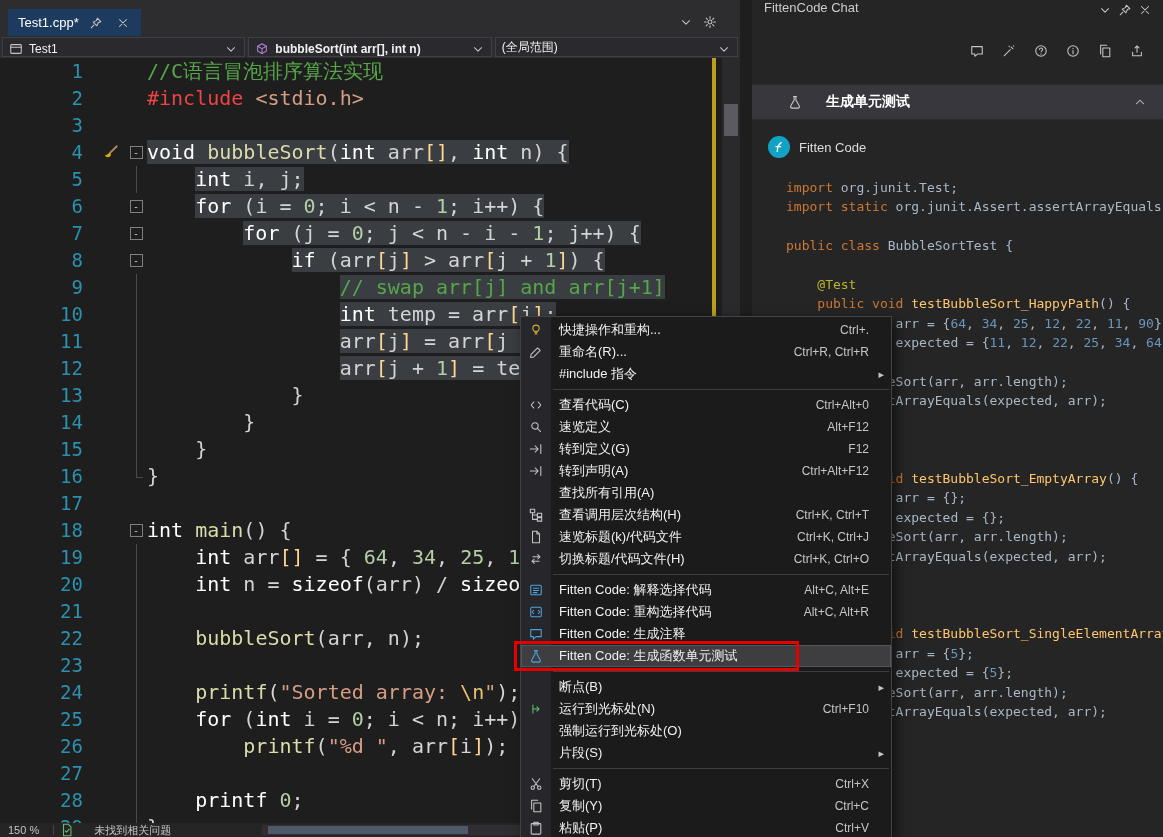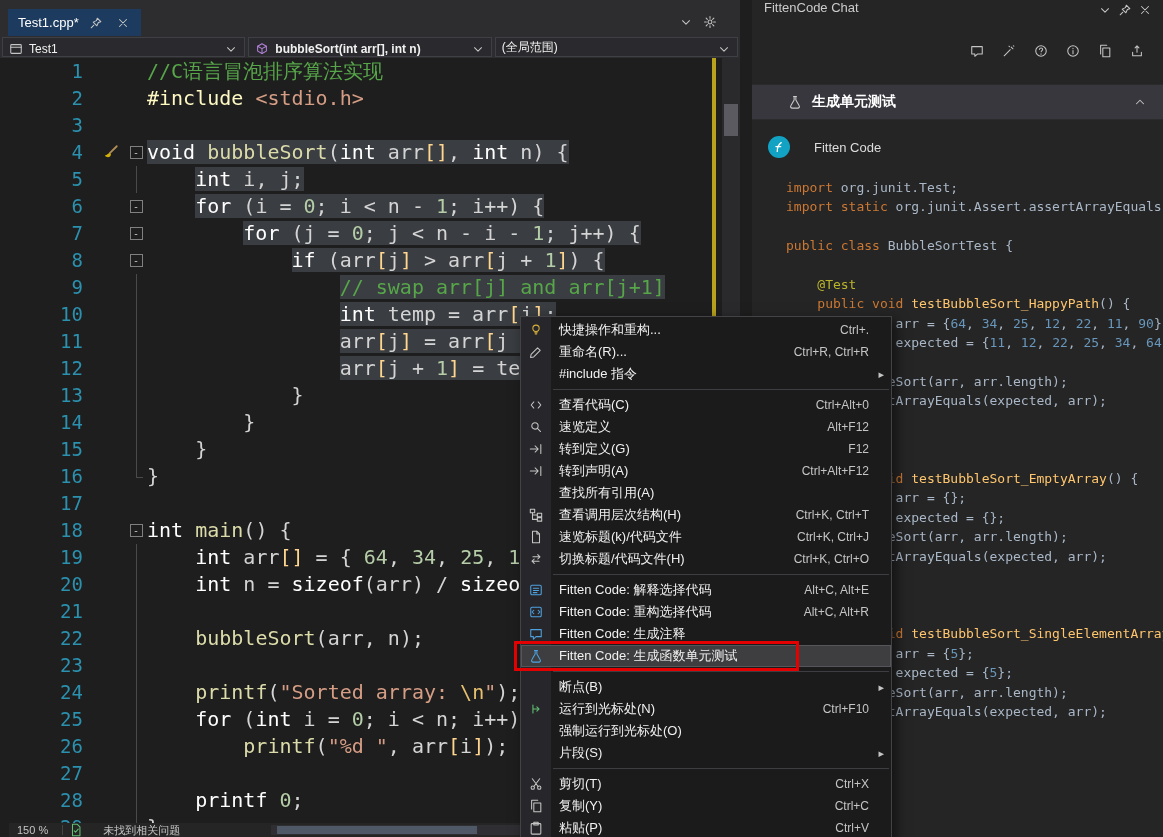--- a/index.html
+++ b/index.html
@@ -30,43 +30,43 @@
       font:19px/27px "DejaVu Sans Mono",monospace}
   .glyph{width:30px;flex:none;display:flex;align-items:center;justify-content:center}
   .fold{width:22px;flex:none;position:relative;display:flex;align-items:center;justify-content:center}
   .foldbox{width:13px;height:13px;box-sizing:border-box;border:1px solid #808080;color:#c5c5c5;
       font:10px/11px "DejaVu Sans Mono",monospace;text-align:center;background:#1e1e1e;z-index:1}
   .foldline{position:absolute;left:50%;top:0;bottom:0;width:1px;background:#4a4a4a}
   .foldcorner{position:absolute;left:50%;top:0;height:14px;width:6px;border-left:1px solid #4a4a4a;border-bottom:1px solid #4a4a4a}
   .codecell{font:20px/27px "DejaVu Sans Mono",monospace;white-space:pre;color:#d4d4d4}
   .selspan{background:#3a3d41}
   .tk-pl{color:#d4d4d4}.tk-kw{color:#ffffff}.tk-com{color:#57a64a}.tk-num{color:#b5cea8}
-  .tk-str{color:#d69d85}.tk-esc{color:#e8c170}.tk-fn{color:#dcdcaa}.tk-br{color:#ffd68f}.tk-pp{color:#fef9c3}
+  .tk-str{color:#d69d85}.tk-esc{color:#e8c170}.tk-fn{color:#dcdcaa}.tk-br{color:#ffd68f}.tk-pp{color:#ef4444}
   #changes-strip{position:absolute;left:712px;top:58px;width:4px;height:765px;background:#b8a11c}
   #vscroll{position:absolute;left:722px;top:58px;width:18px;height:765px;background:#2a2a2d}
   #vscroll .mark{position:absolute;left:2px;right:2px;top:46px;height:32px;background:#5a5a60}
 
   
-  #status{position:absolute;left:9px;top:823px;width:740px;height:14px;background:#252526;
+  #status{position:absolute;left:0;top:823px;width:740px;height:14px;background:#252526;
       display:flex;align-items:center;font-size:11px;color:#c5c5c5}
   #zoom{padding:0 8px}
   .vsep{width:1px;height:10px;background:#444;margin:0 6px}
   #healthmsg{margin-left:20px;white-space:nowrap}
   #hscroll{position:absolute;left:262px;top:2px;width:448px;height:10px;background:#2f2f33}
   #hthumb{position:absolute;left:6px;top:1px;width:200px;height:8px;background:#4e5866}
 
   
   #panel{position:absolute;left:752px;top:0;width:411px;height:837px;background:#252526;overflow:hidden}
   #panel-header{height:36px;display:flex;padding:0 8px 0 12px;color:#cccccc;font-size:13px}
   #panel-header .sp{flex:1}
   #panel-toolbar{height:30px;display:flex;justify-content:flex-end;align-items:center;gap:12px;padding:0 16px}
   #section-bar{height:36px;box-sizing:border-box;background:#37373d;border-top:1px solid #2b2b2b;border-bottom:1px solid #2b2b2b;
-      margin-top:18px;display:flex;align-items:center;gap:10px;padding:0 16px 0 36px;color:#fff;font-size:14px;font-weight:bold}
+      margin-top:18px;display:flex;align-items:center;gap:24px;padding:0 16px 0 36px;color:#fff;font-size:14px;font-weight:bold}
   #section-bar .sp{flex:1}
-  #bot-row{margin:16px 0 0 16px;display:flex;align-items:center;gap:24px}
+  #bot-row{margin:16px 0 0 16px;display:flex;align-items:center;gap:9px}
   #avatar{width:22px;height:22px;border-radius:50%;background:#12a3c4;display:flex;align-items:center;justify-content:center}
   #bot-name{font-size:13px;color:#dddddd}
   #chat-code{margin:20px 0 0 34px;width:47ch}
   .chat-line{min-height:19.4px;font:13px/19.4px "DejaVu Sans Mono",monospace;white-space:pre-wrap;word-break:break-all;color:#a9b7c6}
   .tk-ckw{color:#cc7832}.tk-cnum{color:#6897bb}.tk-cmeth{color:#ffc66d}.tk-canno{color:#bbb529}.tk-cpl{color:#a9b7c6}
 
   
   #menu{position:absolute;left:520px;top:316px;width:372px;background:#1b1b1c;border:1px solid #434346;
       box-shadow:4px 4px 12px rgba(0,0,0,.55);padding:2px 0;z-index:10;box-sizing:border-box}
   #menu::before{content:"";position:absolute;left:0;top:0;bottom:0;width:30px;background:#27272b}

